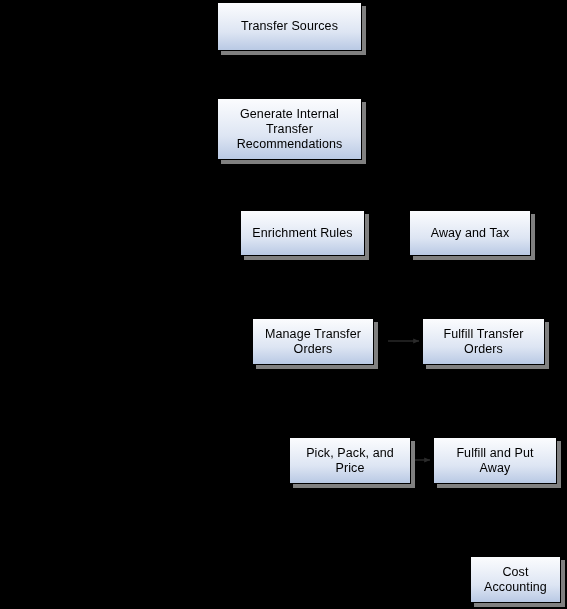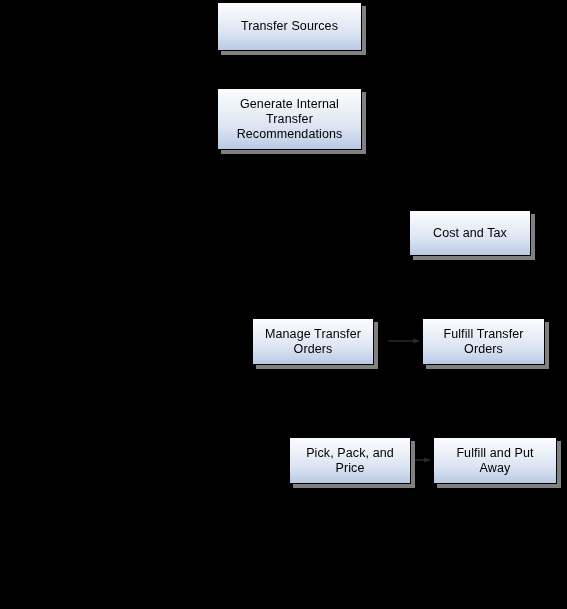--- a/index.html
+++ b/index.html
@@ -76,29 +76,32 @@
 
     <line x1="341" y1="485" x2="341" y2="552" stroke="#000000" stroke-width="2.2" marker-end="url(#arrow-solid)"></line>
 
     <line x1="439" y1="579" x2="467" y2="579" stroke="#000000" stroke-width="2.4" marker-end="url(#arrow-solid)"></line>
   </svg>
 
   <div class="node" style="left:217px; top:2px; width:145px; height:49px;">
     <span class="node-label">Transfer Sources</span>
   </div>
 
-  <div class="node" style="left:217px; top:88px; width:145px; height:62px;">
+  <div class="node" style="left:217px; top:98px; width:145px; height:62px;">
     <span class="node-label">Generate Internal
 Transfer
 Recommendations</span>
   </div>
 
+  <div class="node" style="left:240px; top:210px; width:125px; height:46px;">
+    <span class="node-label">Enrichment Rules</span>
+  </div>
 
   <div class="node" style="left:409px; top:210px; width:122px; height:46px;">
-    <span class="node-label">Cost and Tax</span>
+    <span class="node-label">Away and Tax</span>
   </div>
 
   <div class="node" style="left:252px; top:318px; width:122px; height:47px;">
     <span class="node-label">Manage Transfer
 Orders</span>
   </div>
 
   <div class="node" style="left:422px; top:318px; width:123px; height:47px;">
     <span class="node-label">Fulfill Transfer
 Orders</span>
@@ -107,14 +110,17 @@
   <div class="node" style="left:289px; top:437px; width:122px; height:47px;">
     <span class="node-label">Pick, Pack, and Price</span>
   </div>
 
   <div class="node" style="left:433px; top:437px; width:124px; height:47px;">
     <span class="node-label">Fulfill and Put
 Away</span>
   </div>
 
 
+  <div class="node" style="left:470px; top:556px; width:91px; height:47px;">
+    <span class="node-label">Cost Accounting</span>
+  </div>
 
 </div>
 
 </body></html>

